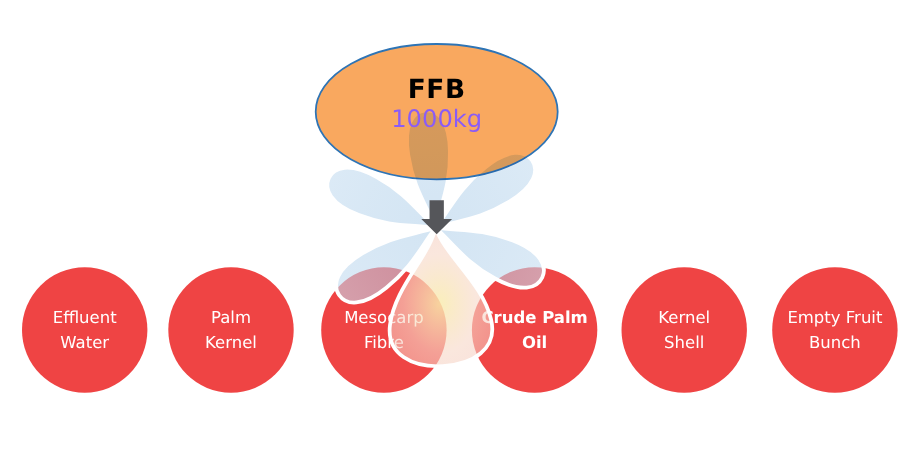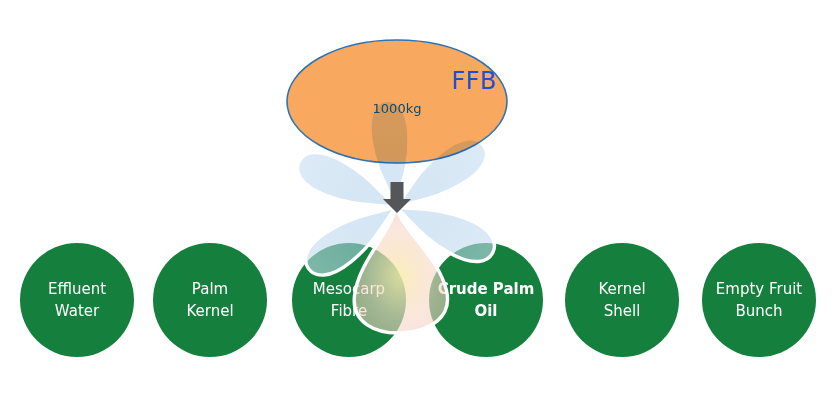--- a/index.html
+++ b/index.html
@@ -10,21 +10,21 @@
     overflow:hidden;
     isolation:isolate;
     font-family:"DejaVu Sans","Liberation Sans",sans-serif;
   }
   
   .node{
     position:absolute;
     top:243px;
     width:114px;height:114px;
     border-radius:50%;
-    background:#15803d;
+    background:#ef4444;
     color:#ffffff;
     display:flex;align-items:center;justify-content:center;
     text-align:center;
     font-size:15px;
     line-height:1.5;
     z-index:1;
   }
   .node span{white-space:pre-line;}
   .node.n1{left:20px;}
   .node.n2{left:153px;}
@@ -46,29 +46,28 @@
     mix-blend-mode:multiply;
   }
   .source-label{
     position:absolute;
     left:297px;top:66px;width:200px;
     text-align:center;
     z-index:4;
   }
   .source-title{
     font-size:24px;
-    font-weight:normal;
-    color:#1d4ed8;
+    font-weight:bold;
+    color:#000000;
     line-height:30px;
     letter-spacing:0.5px;
-    text-align:right;
   }
   .source-subtitle{
-    font-size:13px;
-    color:#0c4a6e;
+    font-size:22px;
+    color:#8b5cf6;
     line-height:26px;
   }
   .arrow-layer{
     position:absolute;left:0;top:0;
     z-index:5;
     pointer-events:none;
   }
 </style>
 </head>
 <body>

